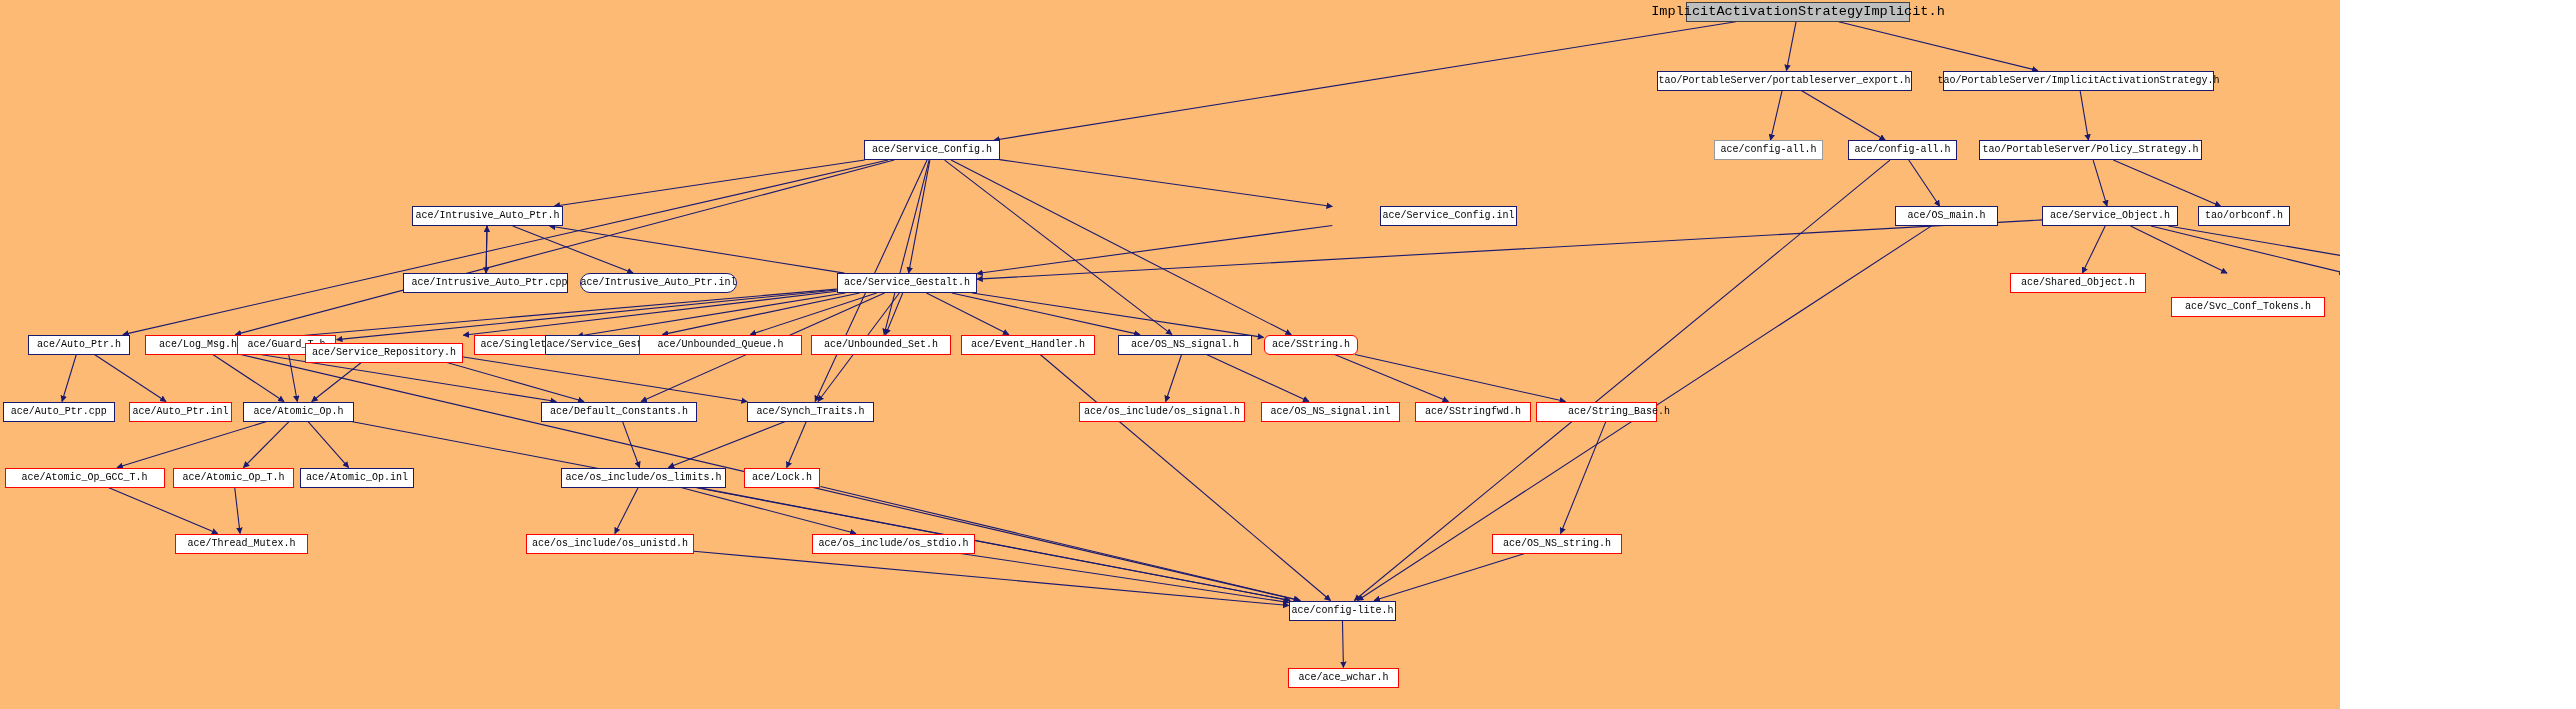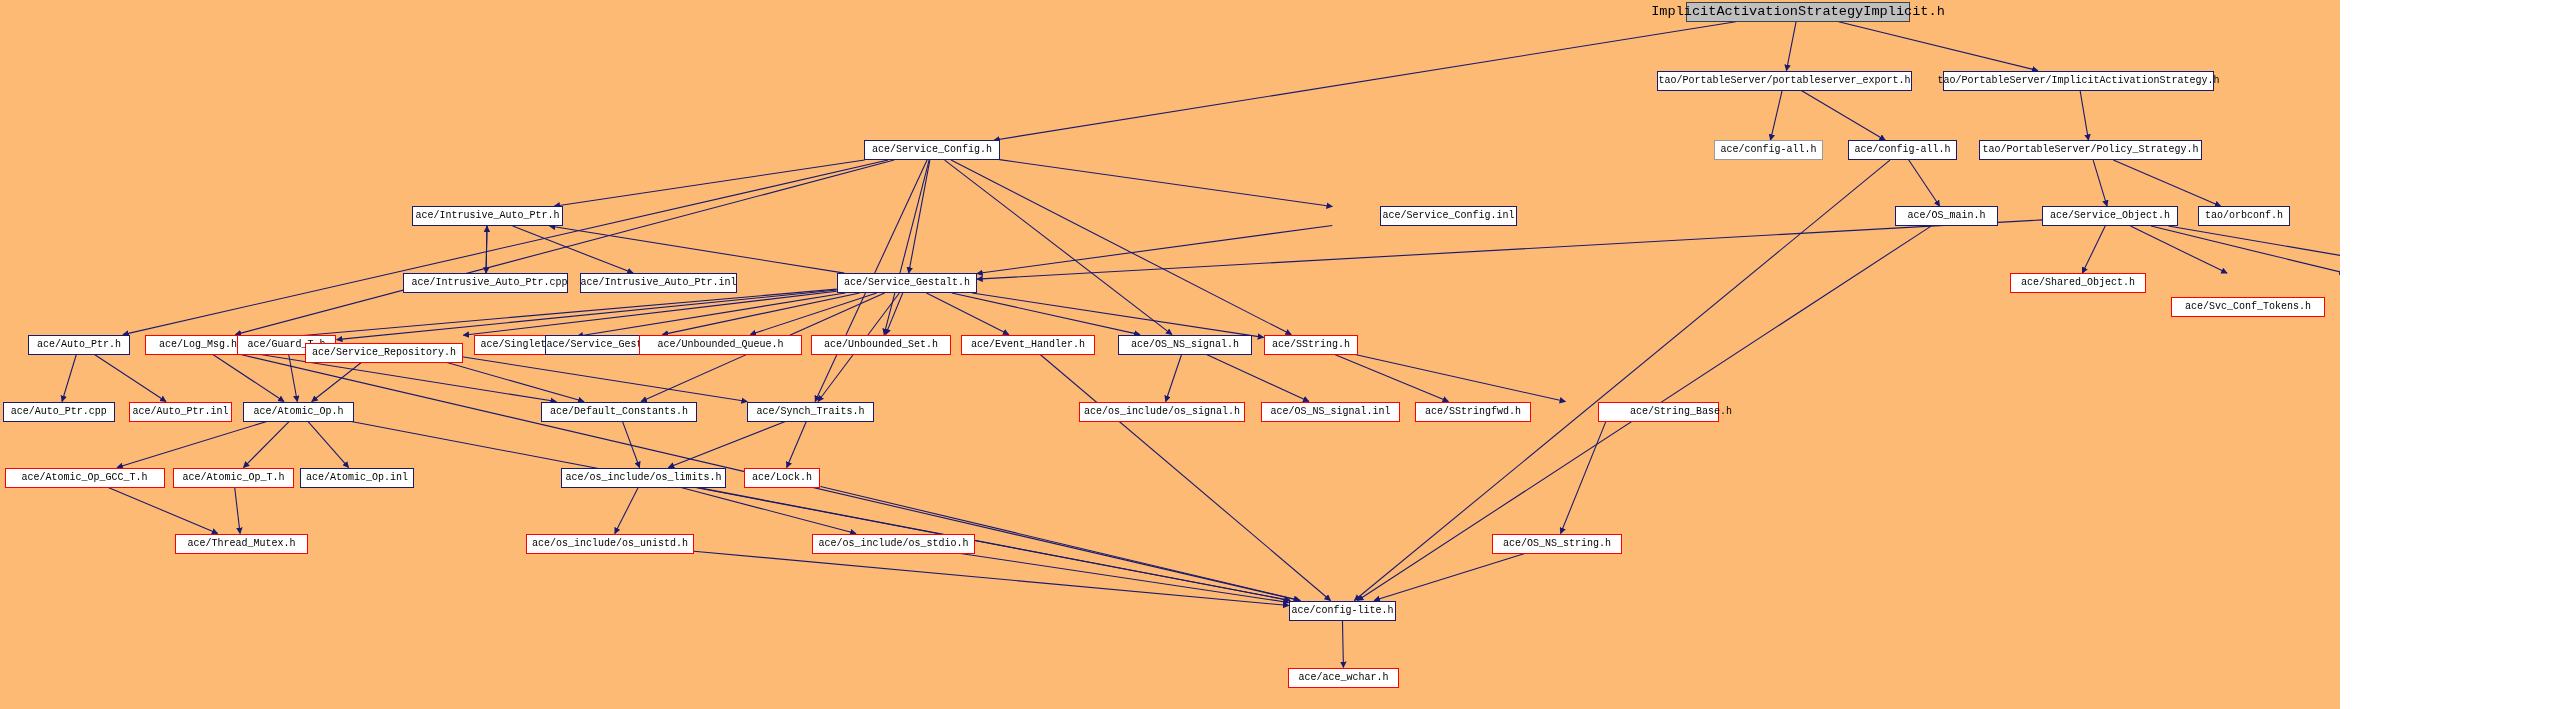--- a/index.html
+++ b/index.html
@@ -129,42 +129,42 @@
       <div class="node" style="left: 1895px; top: 206px; width: 103px; height: 20px;">ace/OS_main.h</div>
       <div class="node" style="left: 2042px; top: 206px; width: 136px; height: 20px;">ace/Service_Object.h</div>
       <div class="node" style="left: 2198px; top: 206px; width: 92px; height: 20px;">tao/orbconf.h</div>
       <div class="node" style="left: 1332px; top: 206px; width: 137px; height: 20px; margin-left: 48px;">ace/Service_Config.inl</div>
       <div class="node" style="left: 412px; top: 206px; width: 151px; height: 20px;">ace/Intrusive_Auto_Ptr.h</div>
       <div class="node red" style="left: 2010px; top: 273px; width: 136px; height: 20px;">ace/Shared_Object.h</div>
       <div class="node red" style="left: 2171px; top: 273px; width: 154px; height: 20px; margin-top: 24px;">ace/Svc_Conf_Tokens.h</div>
       <div class="node red" style="left: 2345px; top: 273px; width: 81px; height: 20px;">ace/DLL.h</div>
       <div class="node" style="left: 2435px; top: 273px; width: 136px; height: 20px;">ace/Service_Object.inl</div>
       <div class="node" style="left: 403px; top: 273px; width: 165px; height: 20px; padding-left: 8px;">ace/Intrusive_Auto_Ptr.cpp</div>
-      <div class="node" style="left: 580px; top: 273px; width: 157px; height: 20px;">ace/Intrusive_Auto_Ptr.inl</div>
+      <div class="node" style="left: 580px; top: 273px; width: 157px; height: 20px; border-radius: 10px;">ace/Intrusive_Auto_Ptr.inl</div>
       <div class="node" style="left: 837px; top: 273px; width: 140px; height: 20px;">ace/Service_Gestalt.h</div>
       <div class="node" style="left: 28px; top: 335px; width: 102px; height: 20px;">ace/Auto_Ptr.h</div>
       <div class="node red" style="left: 145px; top: 335px; width: 106px; height: 20px;">ace/Log_Msg.h</div>
       <div class="node red" style="left: 237px; top: 335px; width: 99px; height: 20px;">ace/Guard_T.h</div>
       <div class="node red" style="left: 305px; top: 335px; width: 158px; height: 20px; margin-top: 8px;">ace/Service_Repository.h</div>
       <div class="node red" style="left: 474px; top: 335px; width: 103px; height: 20px;">ace/Singleton.h</div>
       <div class="node" style="left: 545px; top: 335px; width: 141px; height: 20px;">ace/Service_Gestalt.inl</div>
       <div class="node red" style="left: 639px; top: 335px; width: 163px; height: 20px;">ace/Unbounded_Queue.h</div>
       <div class="node red" style="left: 811px; top: 335px; width: 140px; height: 20px;">ace/Unbounded_Set.h</div>
       <div class="node red" style="left: 961px; top: 335px; width: 134px; height: 20px;">ace/Event_Handler.h</div>
       <div class="node" style="left: 1118px; top: 335px; width: 134px; height: 20px;">ace/OS_NS_signal.h</div>
-      <div class="node red" style="left: 1264px; top: 335px; width: 94px; height: 20px;">ace/SString.h</div>
+      <div class="node red" style="left: 1264px; top: 335px; width: 94px; height: 20px; border-radius: 6px;">ace/SString.h</div>
       <div class="node" style="left: 2.7px; top: 402px; width: 112px; height: 20px;">ace/Auto_Ptr.cpp</div>
       <div class="node red" style="left: 129px; top: 402px; width: 103px; height: 20px;">ace/Auto_Ptr.inl</div>
       <div class="node" style="left: 243px; top: 402px; width: 111px; height: 20px;">ace/Atomic_Op.h</div>
       <div class="node" style="left: 541px; top: 402px; width: 156px; height: 20px;">ace/Default_Constants.h</div>
       <div class="node" style="left: 747px; top: 402px; width: 127px; height: 20px;">ace/Synch_Traits.h</div>
       <div class="node red" style="left: 1079px; top: 402px; width: 166px; height: 20px;">ace/os_include/os_signal.h</div>
       <div class="node red" style="left: 1261px; top: 402px; width: 139px; height: 20px;">ace/OS_NS_signal.inl</div>
       <div class="node red" style="left: 1415px; top: 402px; width: 116px; height: 20px;">ace/SStringfwd.h</div>
-      <div class="node red" style="left: 1598px; top: 402px; width: 121px; height: 20px; padding-left: 45px;">ace/String_Base.h</div>
+      <div class="node red" style="left: 1536px; top: 402px; width: 121px; height: 20px; padding-left: 45px;">ace/String_Base.h</div>
       <div class="node red" style="left: 4.5px; top: 468px; width: 160px; height: 20px;">ace/Atomic_Op_GCC_T.h</div>
       <div class="node red" style="left: 173px; top: 468px; width: 121px; height: 20px;">ace/Atomic_Op_T.h</div>
       <div class="node" style="left: 300px; top: 468px; width: 114px; height: 20px;">ace/Atomic_Op.inl</div>
       <div class="node" style="left: 561px; top: 468px; width: 165px; height: 20px;">ace/os_include/os_limits.h</div>
       <div class="node red" style="left: 744px; top: 468px; width: 76px; height: 20px;">ace/Lock.h</div>
       <div class="node red" style="left: 175px; top: 534px; width: 133px; height: 20px;">ace/Thread_Mutex.h</div>
       <div class="node red" style="left: 526px; top: 534px; width: 168px; height: 20px;">ace/os_include/os_unistd.h</div>
       <div class="node red" style="left: 812px; top: 534px; width: 163px; height: 20px;">ace/os_include/os_stdio.h</div>
       <div class="node red" style="left: 1492px; top: 534px; width: 130px; height: 20px;">ace/OS_NS_string.h</div>
       <div class="node" style="left: 1289px; top: 601px; width: 107px; height: 20px;">ace/config-lite.h</div>

